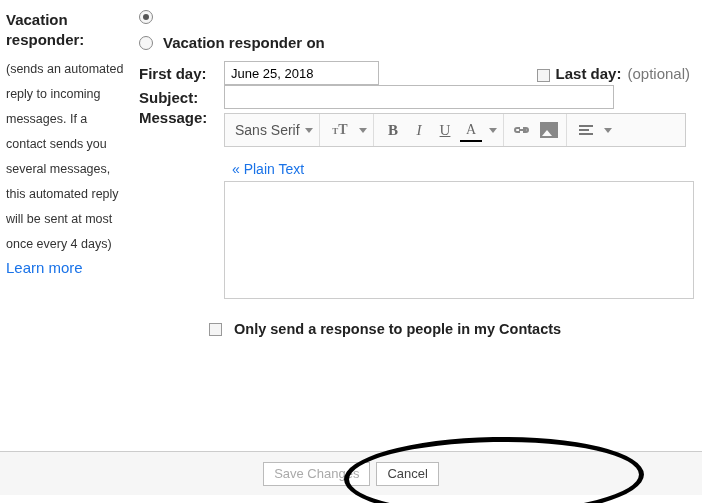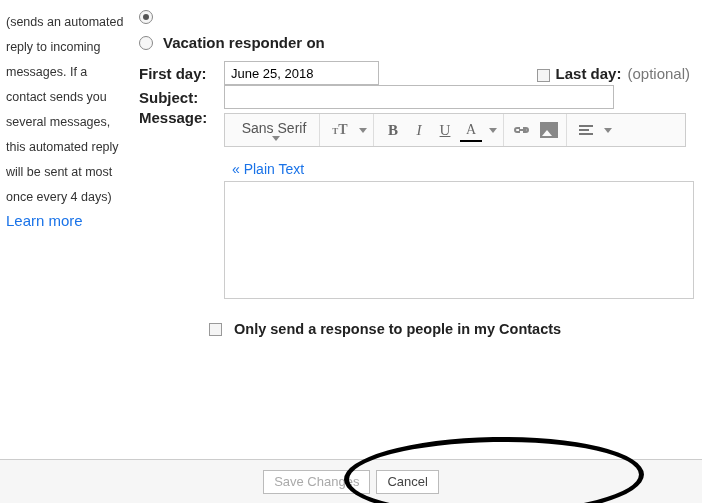--- a/index.html
+++ b/index.html
@@ -125,21 +125,21 @@
   }
   .tb-group:last-child { border-right: none; }
   .tb-btn {
     min-width: 22px; height: 22px;
     display: flex; align-items: center; justify-content: center;
     cursor: pointer;
     color: #666;
     font-size: 14px;
     padding: 0 2px;
   }
-  .font-select { color: #555; font-size: 14px; width: 78px; display:flex; align-items:center; justify-content:space-between; cursor:pointer;flex-direction:column;}
+  .font-select { color: #555; font-size: 14px; width: 78px; display:flex; align-items:center; justify-content:space-between; cursor:pointer;}
   .caret {
     width: 0; height: 0;
     border-left: 4px solid transparent;
     border-right: 4px solid transparent;
     border-top: 5px solid #888;
     margin-left: 3px;
   }
   .tb-bold { font-weight: bold; font-family: 'Times New Roman', serif; font-size: 15px;}
   .tb-italic { font-style: italic; font-family: 'Times New Roman', serif; font-size: 15px;}
   .tb-underline { text-decoration: underline; font-family: 'Times New Roman', serif; font-size: 15px;}
@@ -170,21 +170,21 @@
     background: #fff;
     margin-left: 0;
   }
   .contacts-row {
     display: flex; align-items: center;
     margin: 22px 0 0 70px;
   }
   .contacts-label { font-weight: bold; font-size: 14.5px; margin-left: 6px;}
   .footer {
     position: absolute;
-    bottom: 0; left: 0; right: 0;
+    bottom: 8px; left: 0; right: 0;
     height: 44px;
     border-top: 1px solid #ccc;
     background: #f6f6f6;
     display: flex;
     align-items: center;
     justify-content: center;
     gap: 6px;
   }
   .btn {
     border: 1px solid #bbb;
@@ -213,20 +213,24 @@
   .tt-small{ font-size: 9px; font-family: 'Times New Roman', serif; color:#777; font-weight:600;}
   .link-icon { font-size: 15px; }
   .color-a { position:relative; }
   .color-a .bar { position:absolute; bottom:-1px; left:0; right:0; height:2px; background:#000;}
 </style>
 </head>
 <body>
 
 <div class="container">
   <div class="sidebar">
+    <div class="sidebar-title">
+      <span>Vacation</span><br>
+      <span>responder:</span>
+    </div>
     <div class="sidebar-desc">(sends an automated reply to incoming messages. If a contact sends you several messages, this automated reply will be sent at most once every 4 days)</div>
     <div class="learn-more">Learn more</div>
   </div>
 
   <div class="main">
     <div class="radio-row">
       <div class="radio checked"></div>
     </div>
     <div class="radio-row">
       <div class="radio"></div>

